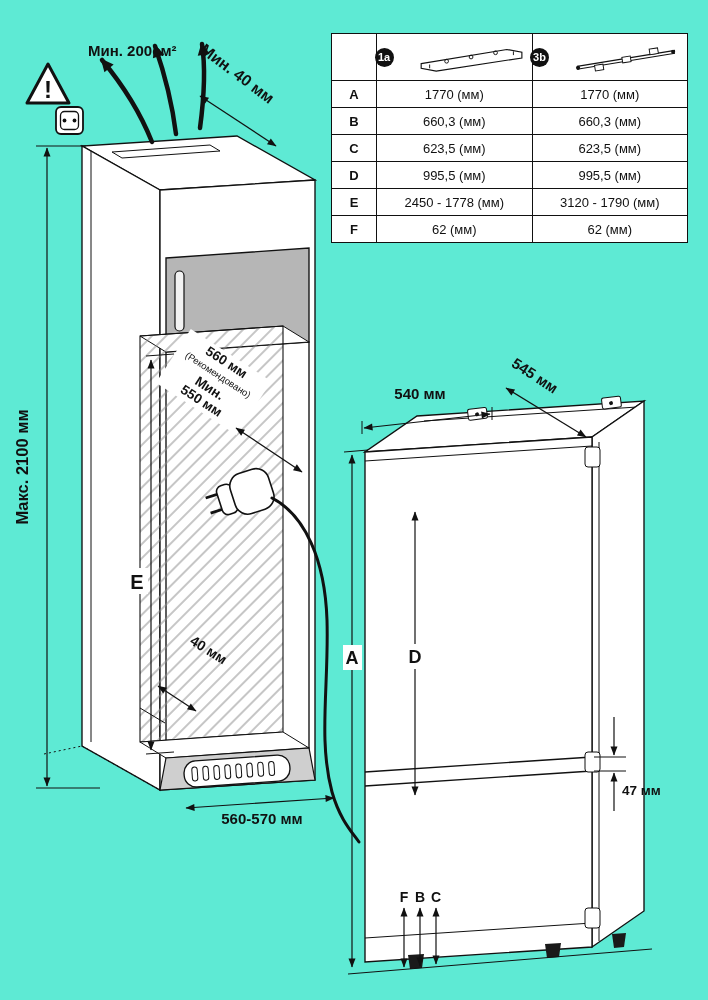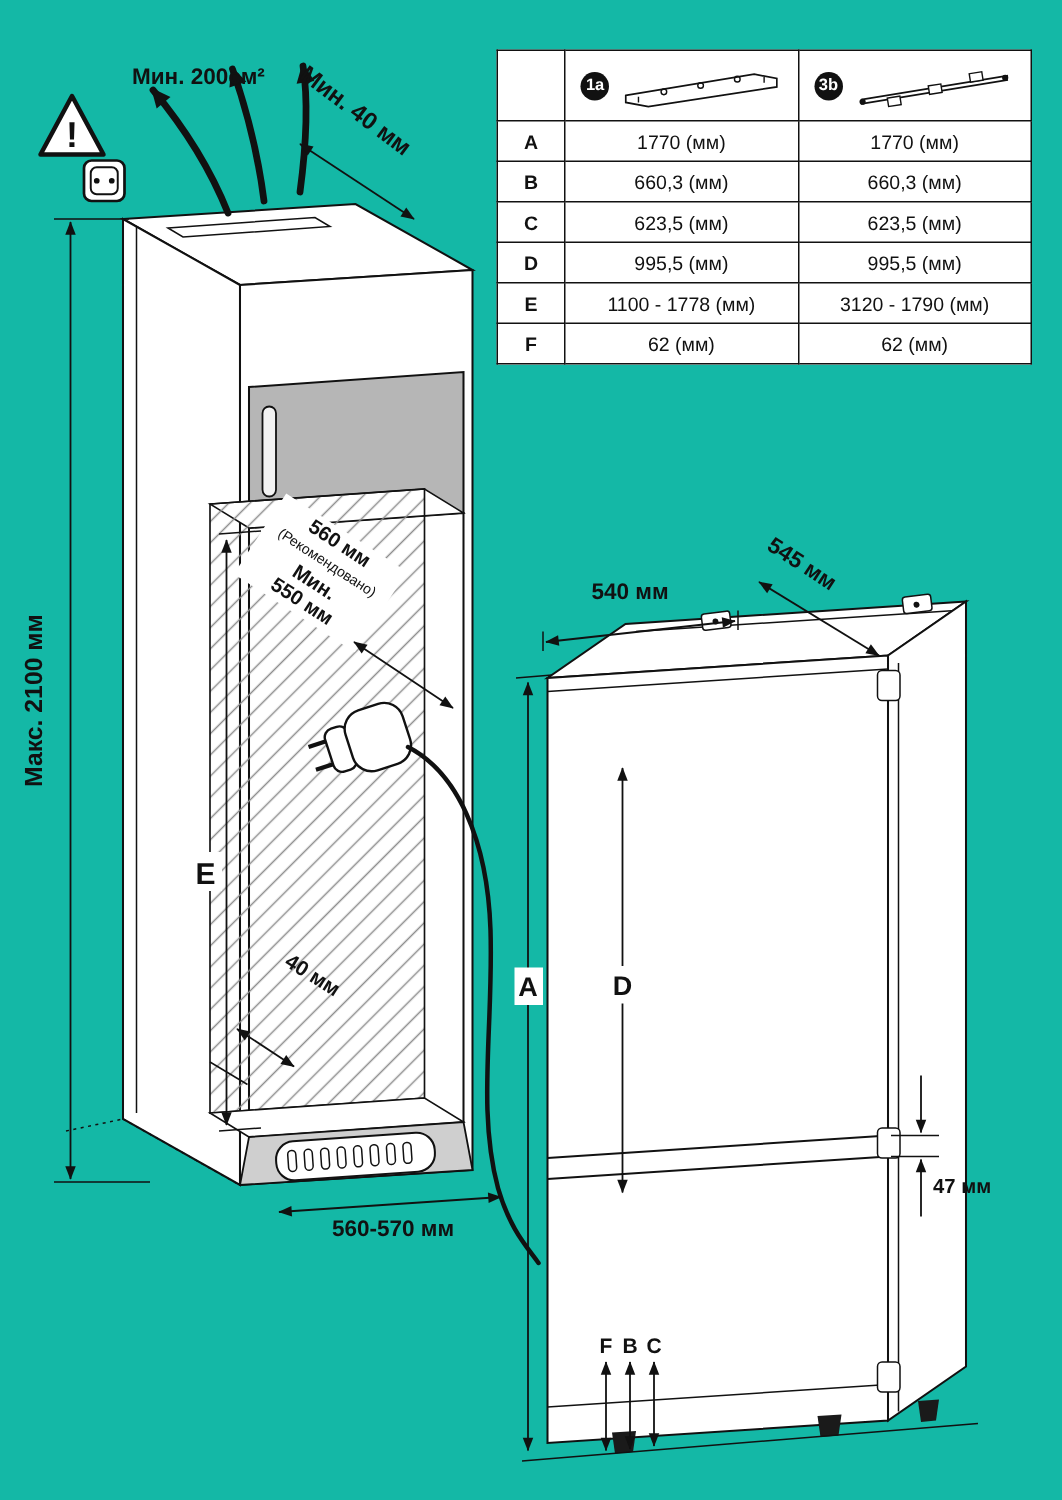--- a/index.html
+++ b/index.html
@@ -1,33 +1,33 @@
 <!DOCTYPE html>
 <html><head>
 <meta charset="utf-8">
 <style>
   html,body{margin:0;padding:0;background:#fff;}
-  #canvas{position:relative;width:708px;height:1000px;background:#14b8a6;overflow:hidden;
+  #canvas{position:relative;width:708px;height:1000px;background:#5eead4;overflow:hidden;
           font-family:"Liberation Sans",sans-serif;color:#111;}
   #diagram{position:absolute;left:0;top:0;}
   #diagram text{font-family:"Liberation Sans",sans-serif;fill:#111;}
   .b{font-weight:bold;}
   .ln{stroke:#111;stroke-width:1.35;fill:none;}
   .thin{stroke:#111;stroke-width:1;fill:none;}
   .wf{fill:#fff;}
   .dim{stroke:#111;stroke-width:1.2;fill:none;}
   .halo{fill:#fff;stroke:none;}
   
   .dim-table{position:absolute;left:331px;top:33px;width:357px;border-collapse:collapse;
              table-layout:fixed;background:#fff;}
   .dim-table td,.dim-table th{border:1.5px solid #111;text-align:center;vertical-align:middle;
              font-size:13px;padding:0;height:26px;background:#fff;}
   .dim-table th{height:46px;font-weight:normal;}
   .dim-table .rl{font-weight:bold;width:44px;}
-  .hdr{display:flex;align-items:center;justify-content:center;gap:6px;padding:3px 4px 3px 7px;}
+  .hdr{display:flex;align-items:center;justify-content:flex-end;gap:22px;padding:3px 4px 3px 7px;}
   .badge{display:inline-flex;align-items:center;justify-content:center;min-width:19px;height:19px;
          border-radius:50%;background:#111;color:#fff;font-size:11px;font-weight:bold;flex:0 0 auto;}
   .part{flex:0 0 auto;}
 </style>
 </head>
 <body>
 
 <div id="canvas">
 
 <svg id="diagram" width="708" height="1000" viewBox="0 0 708 1000">
@@ -275,21 +275,21 @@
       <td>623,5 (мм)</td>
       <td>623,5 (мм)</td>
     </tr>
     <tr>
       <td class="rl">D</td>
       <td>995,5 (мм)</td>
       <td>995,5 (мм)</td>
     </tr>
     <tr>
       <td class="rl">E</td>
-      <td>1100 - 1778 (мм)</td>
+      <td>2450 - 1778 (мм)</td>
       <td>3120 - 1790 (мм)</td>
     </tr>
     <tr>
       <td class="rl">F</td>
       <td>62 (мм)</td>
       <td>62 (мм)</td>
     </tr>
   </tbody>
 </table>
 

